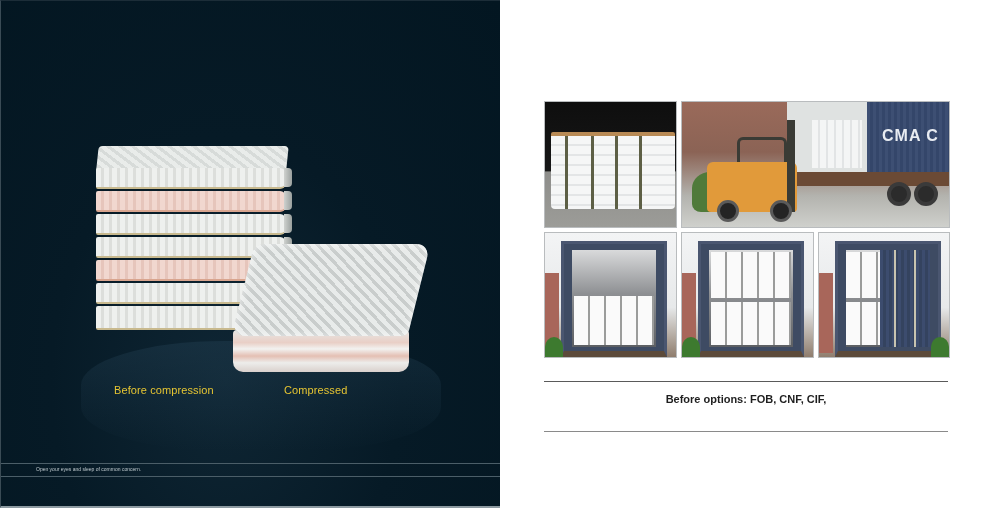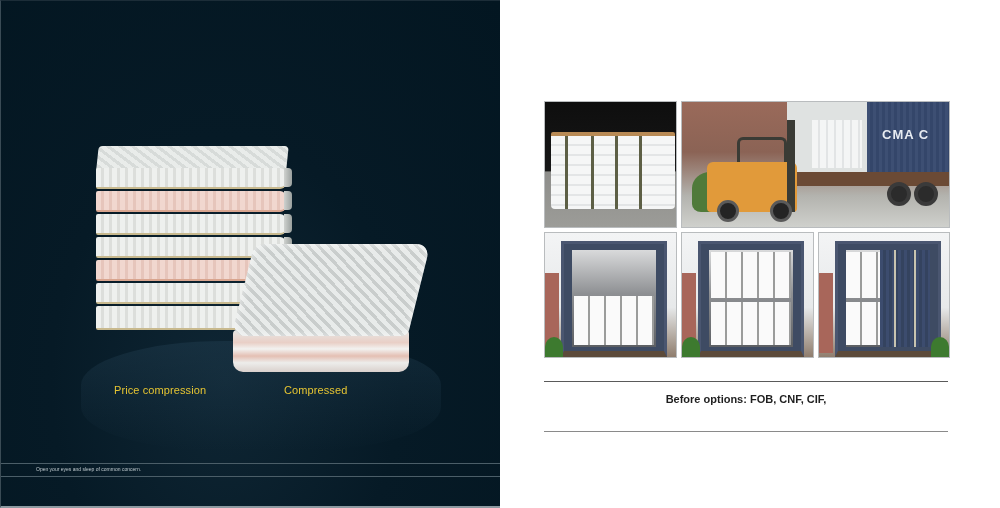--- a/index.html
+++ b/index.html
@@ -79,21 +79,21 @@
       border-top: 4px solid #b88a55; border-radius: 2px 2px 4px 4px;
     }
     .strap { position: absolute; top: 0; width: 3px; height: 100%; background: #5d5f45; }
 
     
     .p2 { left: 181px; top: 101px; width: 269px; height: 127px; background: linear-gradient(180deg, #9a6a5a 0%, #8b6355 40%, #b3b3ae 75%, #cfd0cc 100%); }
     .container-blue {
       position: absolute; left: 185px; top: 0; width: 84px; height: 72px;
       background: repeating-linear-gradient(90deg, #3d4f73 0 3px, #34466a 3px 6px);
     }
-    .container-text { position: absolute; left: 200px; top: 25px; color: #e8ecf2; font-weight: bold; font-size: 13px; letter-spacing: 1px; }
+    .container-text { position: absolute; left: 200px; top: 25px; color: #e8ecf2; font-weight: bold; font-size: 16px; letter-spacing: 1px; }
     .container-door { position: absolute; left: 105px; top: 0; width: 82px; height: 72px; background: #dfe2e1; }
     .cargo-white { position: absolute; left: 130px; top: 18px; width: 50px; height: 48px; background: repeating-linear-gradient(90deg, #f4f5f5 0 6px, #e2e4e5 6px 8px); }
     .truck-bed { position: absolute; left: 100px; top: 70px; width: 169px; height: 14px; background: #6b4a35; }
     .wheel { position: absolute; top: 80px; width: 24px; height: 24px; border-radius: 50%; background: #2b2b2b; border: 4px solid #3a3a3a; }
     .forklift { position: absolute; left: 25px; top: 60px; width: 90px; height: 50px; background: #e19a3a; border-radius: 6px 6px 4px 4px; }
     .forklift-mast { position: absolute; left: 105px; top: 18px; width: 8px; height: 92px; background: #3a3b35; }
     .forklift-cage { position: absolute; left: 55px; top: 35px; width: 50px; height: 28px; border: 3px solid #3a3b35; border-bottom: none; border-radius: 6px 6px 0 0; }
     .fork-wheel { position: absolute; top: 98px; width: 22px; height: 22px; border-radius: 50%; background: #242424; border: 3px solid #5a5a5a; }
     .greenery { position: absolute; left: 10px; top: 70px; width: 45px; height: 40px; background: #4f7a3a; border-radius: 40% 50% 20% 20%; }
 
@@ -152,21 +152,21 @@
     <div class="layer" style="top:160px; height:24px">
         <div class="layer-side"></div>
       </div>
   </div>
 
   <div class="pack">
     <div class="pack-edge"></div>
     <div class="pack-top"></div>
   </div>
 
-  <div class="caption before">Price compression</div>
+  <div class="caption before">Before compression</div>
   <div class="caption after">Compressed</div>
 
   <div class="rule-top"></div>
   <div class="tagline">Open your eyes and sleep of common concern.</div>
   <div class="rule-bottom"></div>
 </section>
 
 <section class="right-panel">
 
   <div class="photo p1">

